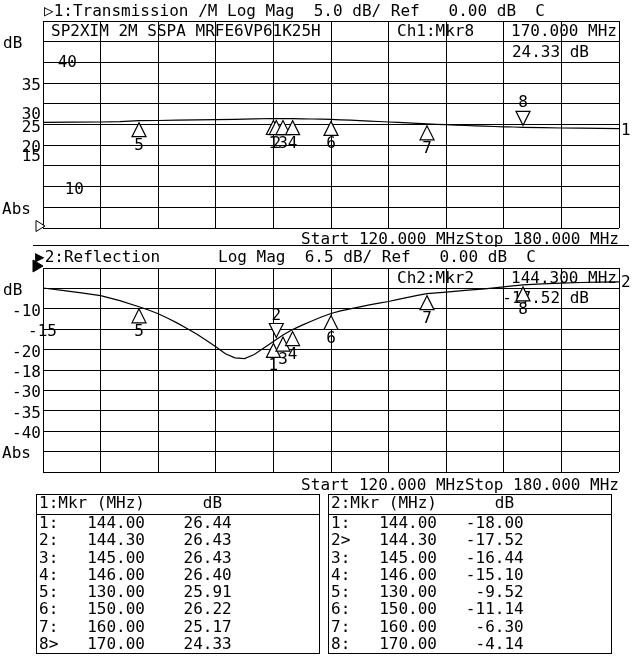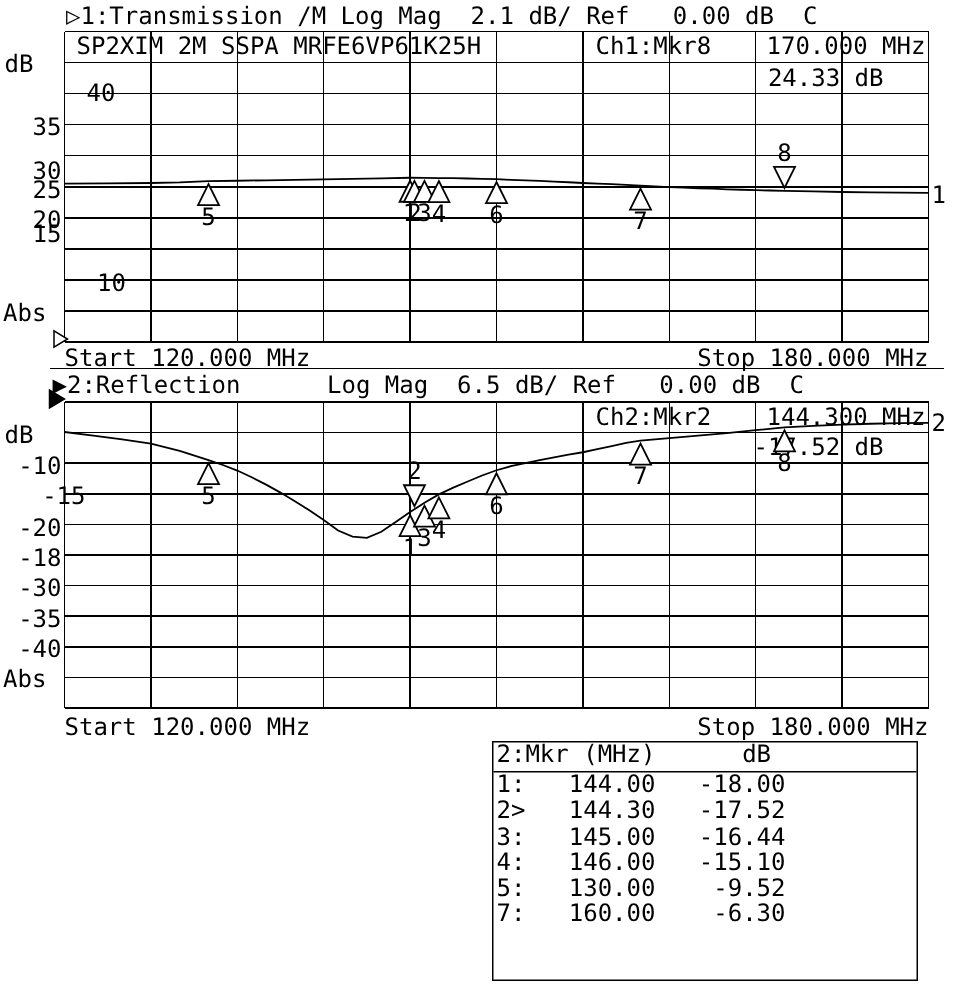--- a/index.html
+++ b/index.html
@@ -3,33 +3,33 @@
 <meta charset="utf-8">
 <style>
   html,body{margin:0;padding:0;background:#fff;}
   #screen{
     position:relative;width:640px;height:659px;background:#fff;overflow:hidden;
     font-family:"DejaVu Sans Mono","Liberation Mono",monospace;
     font-size:16px;line-height:16px;color:#000;
   }
   .t{position:absolute;white-space:pre;}
   .num{position:absolute;width:41px;text-align:right;white-space:pre;}
-  .ss{position:absolute;left:43px;width:576px;display:flex;justify-content:space-between;white-space:pre;}
+  .ss{position:absolute;left:43px;width:576px;display:flex;justify-content:flex-end;white-space:pre;}
   .rval{position:absolute;width:88px;text-align:right;white-space:pre;}
   .tbl{position:absolute;top:494px;width:282px;height:158px;border:1px solid #000;background:#fff;}
   .tbl .hdr{height:19px;border-bottom:1px solid #000;padding-left:2px;white-space:pre;}
   .tbl .row{height:17.3px;padding-left:2px;white-space:pre;}
   svg#plot{position:absolute;left:0;top:0;pointer-events:none;}
 </style>
 </head>
 <body>
 
 <div id="screen">
 
-  <div class="t" style="left:44px;top:3px">▷1:Transmission /M Log Mag  2.1 dB/ Ref   0.00 dB  C</div>
+  <div class="t" style="left:44px;top:3px">▷1:Transmission /M Log Mag  5.0 dB/ Ref   0.00 dB  C</div>
 
   <div class="t" style="left:51px;top:23px">SP2XIM 2M SSPA MRFE6VP61K25H</div>
   <div class="t" style="left:397px;top:23px">Ch1:Mkr8</div>
   <div class="t" style="left:511px;top:23px">170.000 MHz</div>
   <div class="rval" style="left:501px;top:44px">24.33 dB</div>
 
   <div class="t" style="left:3px;top:35px">dB</div>
   <div id="yticks1">
       <div class="num" style="left: 0px; top: 54px; margin-left: 36px;">40</div>
       <div class="num" style="left: 0px; top: 77.1px;">35</div>
@@ -64,28 +64,41 @@
       <div class="num" style="left: 0px; top: 425.2px;">-40</div>
     </div>
   <div class="t" style="left:2px;top:445px">Abs</div>
   <div class="t" style="left:621px;top:274px">2</div>
 
   <div class="ss" style="top:477px">
     <span>Start 120.000 MHz</span>
     <span>Stop 180.000 MHz</span>
   </div>
 
+  <div class="tbl" style="left:36px" id="tbl1">
+    <div class="hdr">1:Mkr (MHz)      dB</div>
+  <div class="row">1:   144.00    26.44</div>
+      <div class="row">2:   144.30    26.43</div>
+      <div class="row">3:   145.00    26.43</div>
+      <div class="row">4:   146.00    26.40</div>
+      <div class="row">5:   130.00    25.91</div>
+      <div class="row">6:   150.00    26.22</div>
+      <div class="row">7:   160.00    25.17</div>
+      <div class="row">8&gt;   170.00    24.33</div>
+    </div>
   <div class="tbl" style="left:328px" id="tbl2">
     <div class="hdr">2:Mkr (MHz)      dB</div>
   <div class="row">1:   144.00   -18.00</div>
       <div class="row">2&gt;   144.30   -17.52</div>
       <div class="row">3:   145.00   -16.44</div>
       <div class="row">4:   146.00   -15.10</div>
       <div class="row">5:   130.00    -9.52</div>
+      <div class="row">6:   150.00   -11.14</div>
       <div class="row">7:   160.00    -6.30</div>
+      <div class="row">8:   170.00    -4.14</div>
     </div>
 
   <svg id="plot" width="640" height="659" viewBox="0 0 640 659">
       <g stroke="#000" stroke-width="1" shape-rendering="crispEdges">
         <line x1="43.0" y1="21" x2="43.0" y2="228"></line>
         <line x1="100.6" y1="21" x2="100.6" y2="228"></line>
         <line x1="158.2" y1="21" x2="158.2" y2="228"></line>
         <line x1="215.8" y1="21" x2="215.8" y2="228"></line>
         <line x1="273.4" y1="21" x2="273.4" y2="228"></line>
         <line x1="331.0" y1="21" x2="331.0" y2="228"></line>

